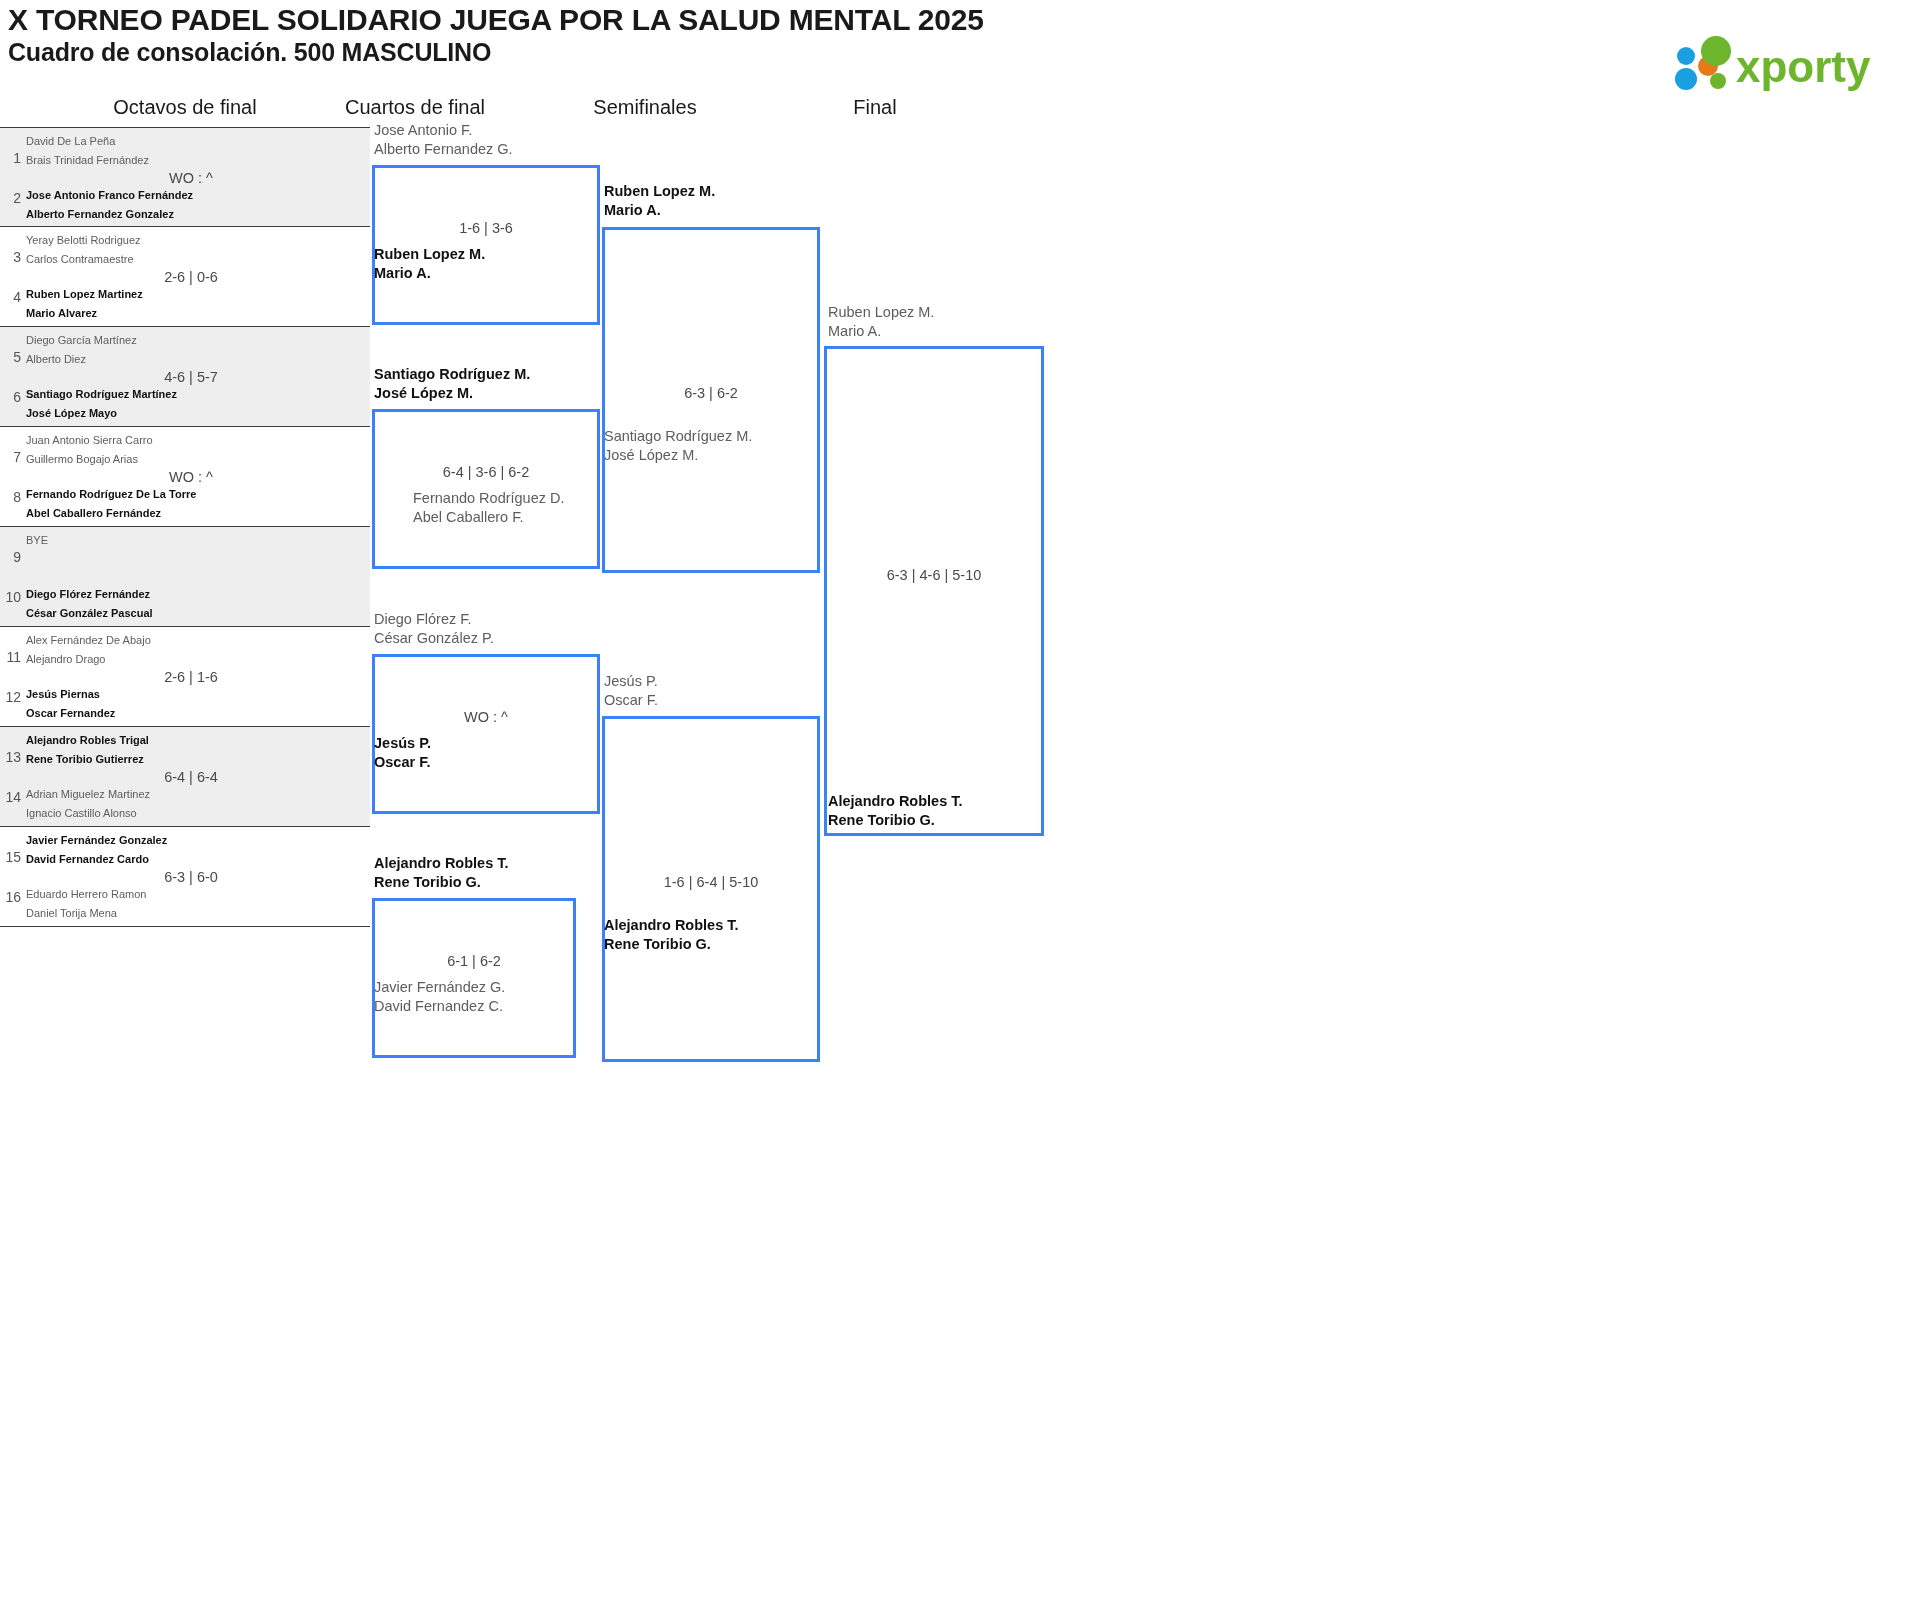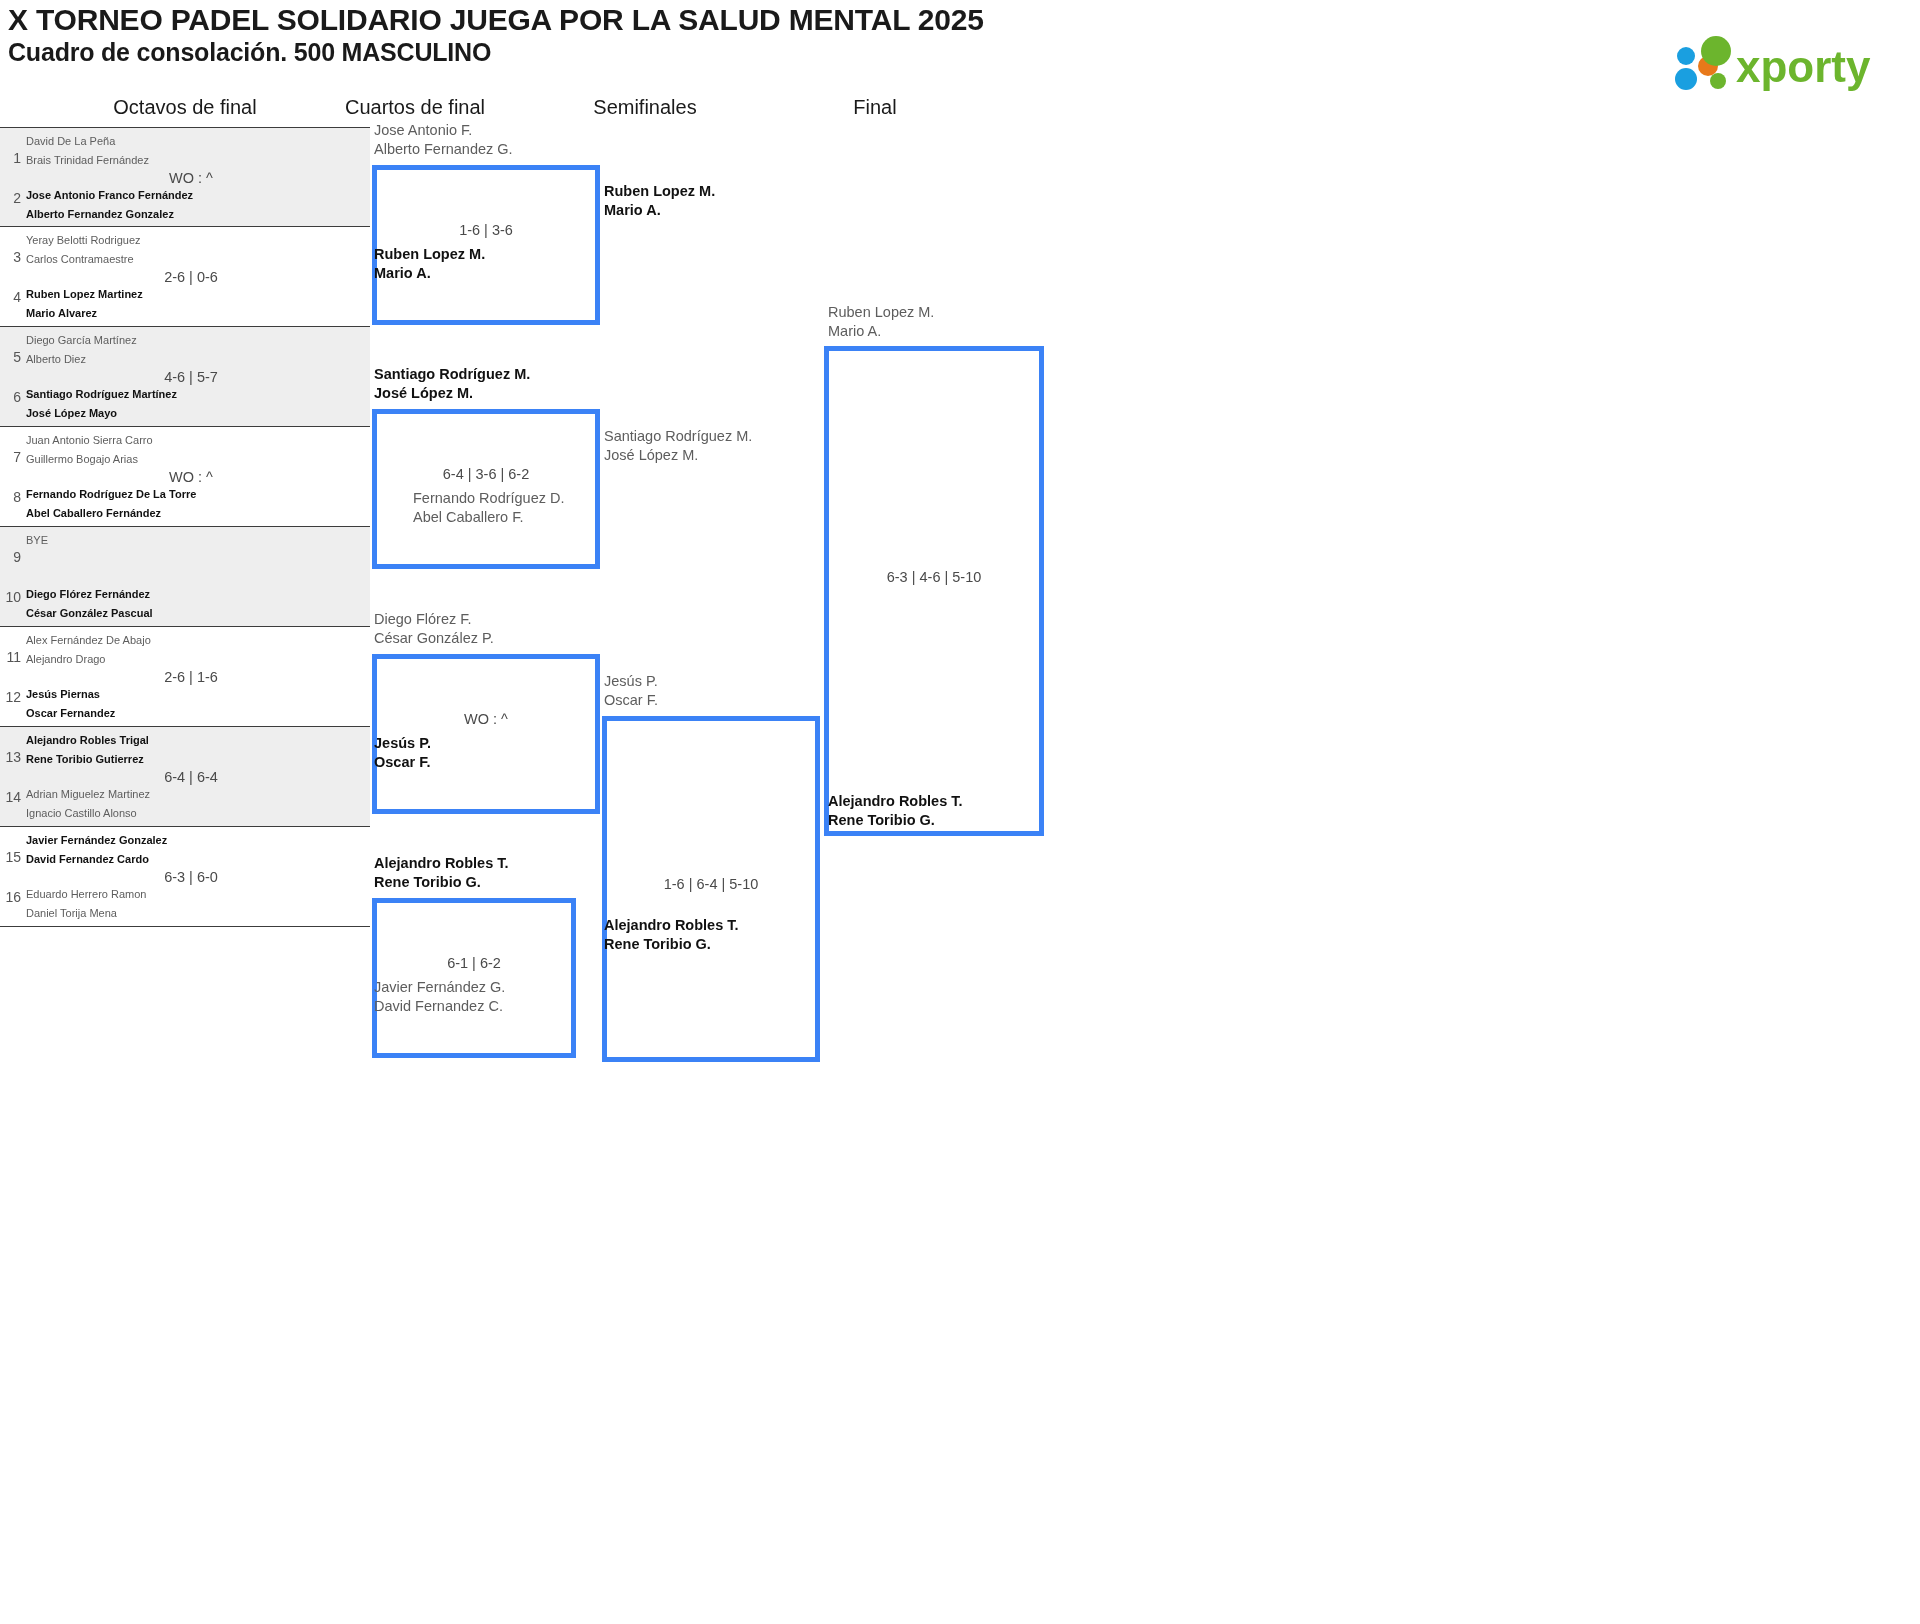--- a/index.html
+++ b/index.html
@@ -121,21 +121,21 @@
     text-align: center;
     font-size: 14.5px;
     color: #4a4a4a;
     line-height: 17px;
     pointer-events: none;
   }
 
   
   .rbox {
     position: absolute;
-    border: 5px solid #3b82f6;
+    border: 3px solid #3b82f6;
     background: transparent;
   }
   .rbox-score {
     position: absolute;
     width: 100%;
     text-align: center;
     font-size: 14.5px;
     color: #4a4a4a;
     line-height: 17px;
   }
@@ -371,20 +371,23 @@
   </div>
   <div class="rlabel" style="left:374px; top:851px;">
     <span class="n">Javier Fernández G.</span>
     <span class="n">David Fernandez C.</span>
   </div>
 
   <div class="rlabel winner" style="left:604px; top:55px;">
     <span class="n">Ruben Lopez M.</span>
     <span class="n">Mario A.</span>
   </div>
+  <div class="rbox" style="left:602px; top:100px; width:218px; height:346px;">
+    <div class="rbox-score" style="top:155px;">6-3 | 6-2</div>
+  </div>
   <div class="rlabel" style="left:604px; top:300px;">
     <span class="n">Santiago Rodríguez M.</span>
     <span class="n">José López M.</span>
   </div>
 
   <div class="rlabel" style="left:604px; top:545px;">
     <span class="n">Jesús P.</span>
     <span class="n">Oscar F.</span>
   </div>
   <div class="rbox" style="left:602px; top:589px; width:218px; height:346px;">

